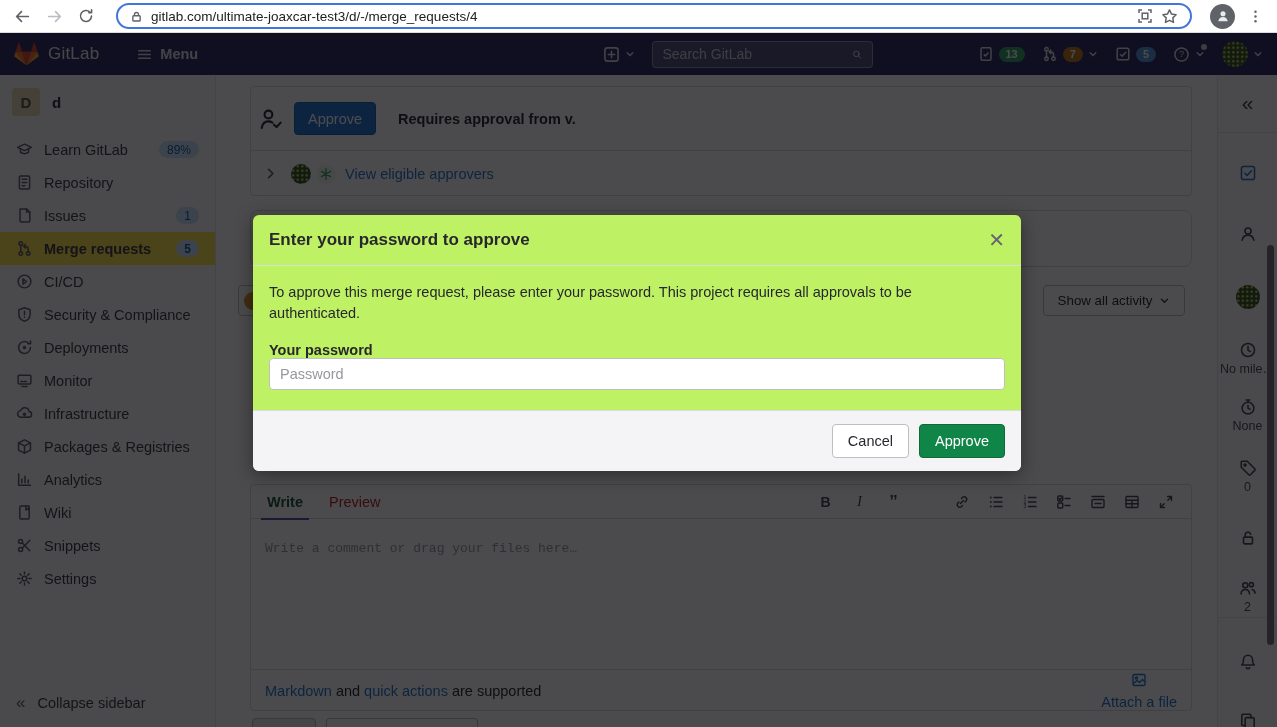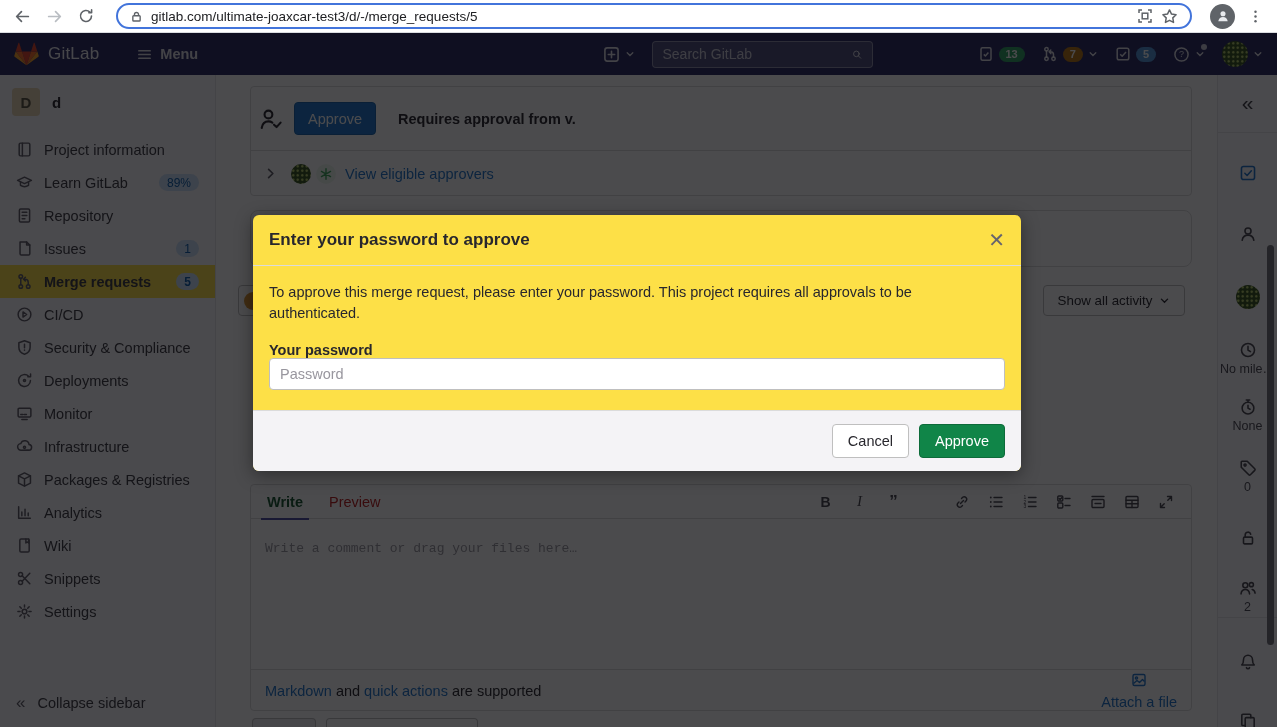--- a/index.html
+++ b/index.html
@@ -119,21 +119,21 @@
   .rs-div { position:absolute; left:0; right:0; height:1px; background:#e6e6ea; }
   .rs-item { position:absolute; left:0; right:0; display:flex; flex-direction:column;
              align-items:center; gap:3px; color:#47454e; cursor:pointer; }
   .rs-item .rs-label { font-size:12.5px; color:#4a4953; white-space:nowrap; }
   .rs-item.blue { color:#1f75cb; }
 
   
   .backdrop { position:absolute; inset:0; background:rgba(6,6,8,.72); z-index:40; }
   .scroll-thumb { position:absolute; right:3px; top:212px; width:7px; height:400px; border-radius:4px;
                   background:#242428; z-index:45; }
-  .modal { position:absolute; left:253px; top:182px; width:768px; background:#fde047; border-radius:6px;
+  .modal { position:absolute; left:253px; top:182px; width:768px; background:#bef264; border-radius:6px;
            box-shadow:0 4px 18px rgba(0,0,0,.4); z-index:50; }
   .m-head { display:flex; align-items:center; padding:15px 16px; border-bottom:1px solid #dbdbdb; }
   .m-title { font-size:17px; font-weight:bold; color:#28272d; }
   .m-close { margin-left:auto; background:none; border:none; font-size:20px; color:#66646e;
              cursor:pointer; line-height:1; }
   .m-body { padding:16px 16px 20px; }
   .m-body p { line-height:1.45; margin-bottom:18px; }
   .m-label { display:block; font-weight:bold; }
   .m-input { width:100%; height:32px; border:1px solid #bfbfbf; border-radius:4px; padding:0 10px;
              font-size:14.5px; font-family:"Liberation Sans",sans-serif; color:#28272d; outline:none; }
@@ -162,21 +162,21 @@
     <button class="c-btn">
       <svg width="16" height="16" viewBox="0 0 16 16" fill="none" stroke="currentColor" stroke-width="1.6" stroke-linecap="round" stroke-linejoin="round">
           <path d="M13.5 8a5.5 5.5 0 1 1-1.6-3.9M13.6 1.9v2.8h-2.8"></path>
         </svg>
     </button>
     <div class="urlbar">
       <svg width="13" height="13" viewBox="0 0 16 16" fill="none" stroke="#5f6368" stroke-width="1.7" stroke-linejoin="round">
           <rect x="3.5" y="7" width="9" height="6.5" rx="1"></rect>
           <path d="M5.5 7V5.5a2.5 2.5 0 0 1 5 0V7"></path>
         </svg>
-      <span class="url">gitlab.com/ultimate-joaxcar-test3/d/-/merge_requests/5</span>
+      <span class="url">gitlab.com/ultimate-joaxcar-test3/d/-/merge_requests/4</span>
       <svg width="16" height="16" viewBox="0 0 16 16" fill="none" stroke="#5f6368" stroke-width="1.5">
           <path d="M2 5V2h3M11 2h3v3M14 11v3h-3M5 14H2v-3"></path>
           <rect x="5.2" y="5.2" width="5.6" height="5.6"></rect>
         </svg>
       <svg width="17" height="17" viewBox="0 0 16 16" fill="none" stroke="#5f6368" stroke-width="1.4" stroke-linejoin="round">
           <path d="M8 1.8l1.9 3.9 4.3.6-3.1 3 .7 4.3L8 11.6l-3.8 2 .7-4.3-3.1-3 4.3-.6z"></path>
         </svg>
     </div>
     <div class="c-avatar">
       <svg width="14" height="14" viewBox="0 0 16 16" fill="currentColor">
@@ -273,29 +273,20 @@
 
     <aside class="lsidebar">
       <div class="proj">
         <span class="proj-tile">D</span>
         <span class="proj-name">d</span>
       </div>
       <nav class="side-items" id="side-items">
           <div class="side-item">
             <span class="si-icon">
               <svg width="17" height="17" viewBox="0 0 16 16" fill="none" stroke="currentColor" stroke-width="1.4" stroke-linecap="round" stroke-linejoin="round">
-                <rect x="3" y="2" width="10" height="12" rx="1.2"></rect>
-                <path d="M6 2v12"></path>
-              </svg>
-            </span>
-            <span>Project information</span>
-          </div>
-          <div class="side-item">
-            <span class="si-icon">
-              <svg width="17" height="17" viewBox="0 0 16 16" fill="none" stroke="currentColor" stroke-width="1.4" stroke-linecap="round" stroke-linejoin="round">
                 <path d="M8 3L14.5 6 8 9 1.5 6z"></path>
                 <path d="M4.2 7.6v3.1c2.4 1.5 5.2 1.5 7.6 0V7.6"></path>
               </svg>
             </span>
             <span>Learn GitLab</span>
             <span class="side-badge">89%</span>
           </div>
           <div class="side-item">
             <span class="si-icon">
               <svg width="17" height="17" viewBox="0 0 16 16" fill="none" stroke="currentColor" stroke-width="1.4" stroke-linecap="round" stroke-linejoin="round">

